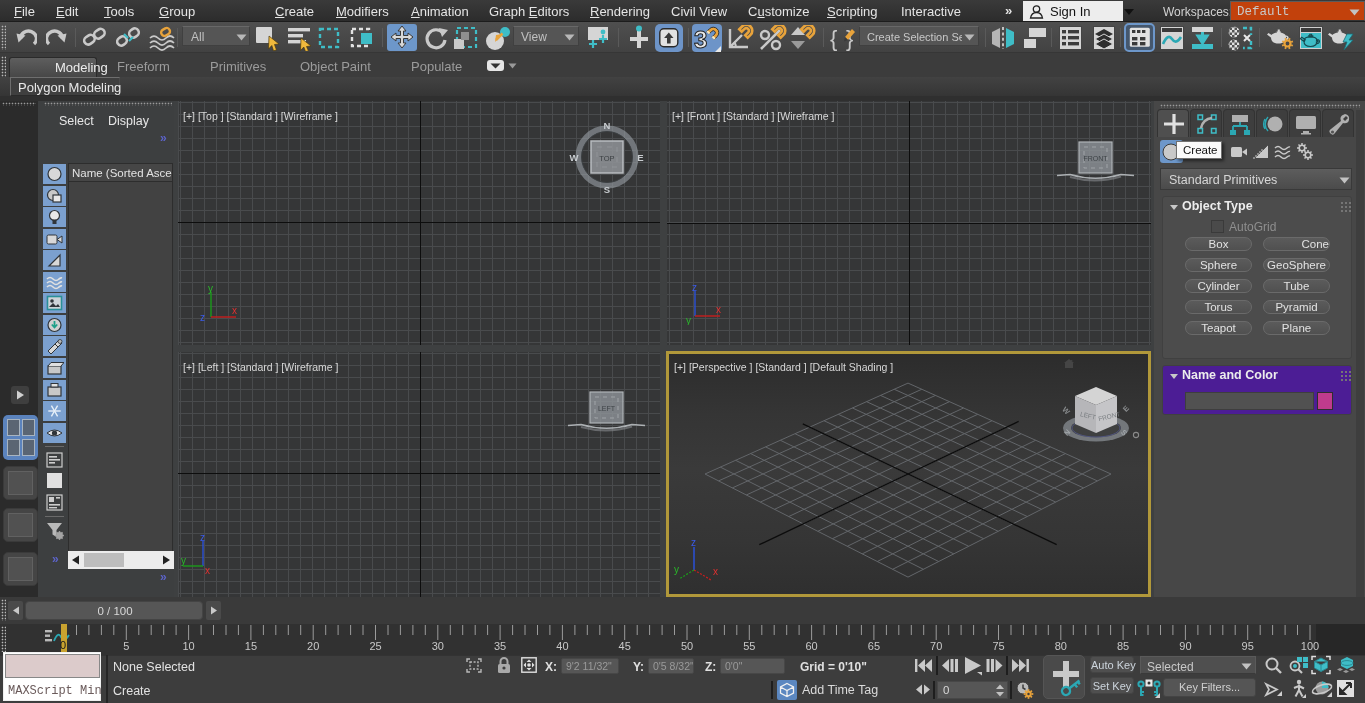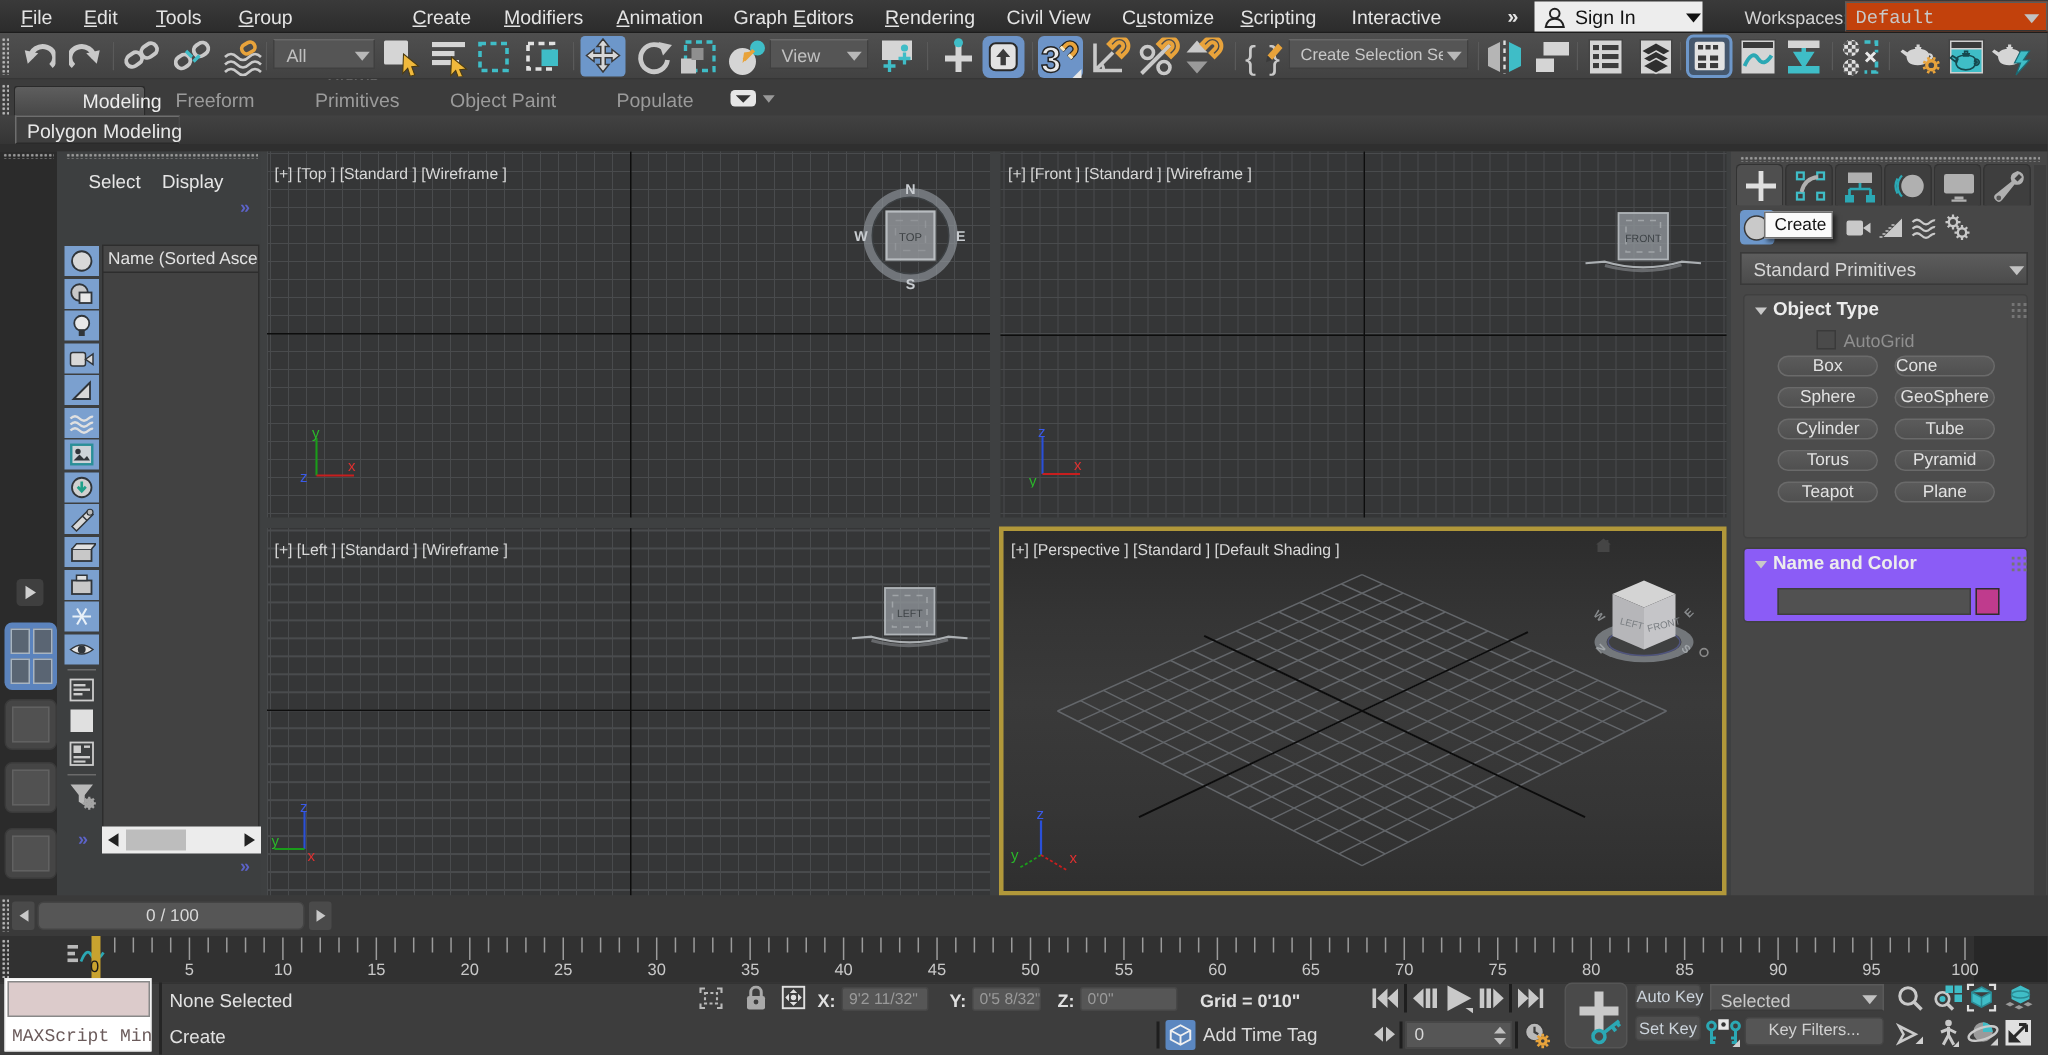--- a/index.html
+++ b/index.html
@@ -16,21 +16,21 @@
 <div style="position:absolute;left:275px;top:4px;font-size:13px;color:#e4e4e4;white-space:nowrap;"><span class="u">C</span>reate</div>
 <div style="position:absolute;left:336px;top:4px;font-size:13px;color:#e4e4e4;white-space:nowrap;"><span class="u">M</span>odifiers</div>
 <div style="position:absolute;left:411px;top:4px;font-size:13px;color:#e4e4e4;white-space:nowrap;"><span class="u">A</span>nimation</div>
 <div style="position:absolute;left:489px;top:4px;font-size:13px;color:#e4e4e4;white-space:nowrap;">Graph <span class="u">E</span>ditors</div>
 <div style="position:absolute;left:590px;top:4px;font-size:13px;color:#e4e4e4;white-space:nowrap;"><span class="u">R</span>endering</div>
 <div style="position:absolute;left:671px;top:4px;font-size:13px;color:#e4e4e4;white-space:nowrap;">Civil View</div>
 <div style="position:absolute;left:748px;top:4px;font-size:13px;color:#e4e4e4;white-space:nowrap;">C<span class="u">u</span>stomize</div>
 <div style="position:absolute;left:827px;top:4px;font-size:13px;color:#e4e4e4;white-space:nowrap;"><span class="u">S</span>cripting</div>
 <div style="position:absolute;left:901px;top:4px;font-size:13px;color:#e4e4e4;white-space:nowrap;">Interactive</div>
 <div style="position:absolute;left:1005px;top:3px;font-size:13px;color:#e4e4e4;white-space:nowrap;font-weight:bold;">»</div>
-<div style="left:1023px;top:1px;width:112px;height:20px;background:#ededed;">
+<div style="left:1023px;top:1px;width:100px;height:20px;background:#ededed;">
     <svg style="position:absolute;left:6px;top:3px;" width="15" height="15" viewBox="0 0 15 15">
       <circle cx="7.5" cy="5" r="3.2" fill="none" stroke="#222" stroke-width="1.3"></circle>
       <path d="M1.5 14 Q2.5 8.5 7.5 8.5 Q12.5 8.5 13.5 14 Z" fill="none" stroke="#222" stroke-width="1.3"></path>
     </svg>
     <div style="position:absolute;left:27px;top:3px;font-size:13px;color:#111;white-space:nowrap;">Sign In</div>
     <svg style="position:absolute;left:100px;top:7px;" width="12" height="8" viewBox="0 0 12 8">
       <path d="M1 1 L11 1 L6 7 Z" fill="#111"></path>
     </svg>
   </div>
 <div style="position:absolute;left:1163px;top:5px;font-size:12px;color:#d2d2d2;white-space:nowrap;">Workspaces:</div>
@@ -727,31 +727,31 @@
           <rect x="8" y="0" width="2" height="2"></rect>
           <rect x="8" y="4" width="2" height="2"></rect>
           <rect x="8" y="8" width="2" height="2"></rect>
         </g>
       </svg>
     </div>
     <div style="left:48px;top:23px;width:13px;height:13px;background:#4a4a4a;border:1px solid #3a3a3a;"></div>
     <div style="position:absolute;left:66px;top:23px;font-size:12px;color:#8f8f8f;white-space:nowrap;">AutoGrid</div>
   </div>
 <div style="left:1185px;top:237px;width:67px;height:14px;background:linear-gradient(#5b5b5b,#505050);border:1px solid #6a6a6a;border-radius:7px;text-align:center;color:#e2e2e2;font-size:11.5px;line-height:13px;">Box</div>
-<div style="left:1263px;top:237px;width:67px;height:14px;background:linear-gradient(#5b5b5b,#505050);border:1px solid #6a6a6a;border-radius:7px;text-align:left;color:#e2e2e2;font-size:11.5px;line-height:13px;">Cone</div>
+<div style="left:1263px;top:237px;width:67px;height:14px;background:linear-gradient(#5b5b5b,#505050);border:1px solid #6a6a6a;border-radius:7px;text-align:right;color:#e2e2e2;font-size:11.5px;line-height:13px;">Cone</div>
 <div style="left:1185px;top:258px;width:67px;height:14px;background:linear-gradient(#5b5b5b,#505050);border:1px solid #6a6a6a;border-radius:7px;text-align:center;color:#e2e2e2;font-size:11.5px;line-height:13px;">Sphere</div>
 <div style="left:1263px;top:258px;width:67px;height:14px;background:linear-gradient(#5b5b5b,#505050);border:1px solid #6a6a6a;border-radius:7px;text-align:center;color:#e2e2e2;font-size:11.5px;line-height:13px;">GeoSphere</div>
 <div style="left:1185px;top:279px;width:67px;height:14px;background:linear-gradient(#5b5b5b,#505050);border:1px solid #6a6a6a;border-radius:7px;text-align:center;color:#e2e2e2;font-size:11.5px;line-height:13px;">Cylinder</div>
 <div style="left:1263px;top:279px;width:67px;height:14px;background:linear-gradient(#5b5b5b,#505050);border:1px solid #6a6a6a;border-radius:7px;text-align:center;color:#e2e2e2;font-size:11.5px;line-height:13px;">Tube</div>
 <div style="left:1185px;top:300px;width:67px;height:14px;background:linear-gradient(#5b5b5b,#505050);border:1px solid #6a6a6a;border-radius:7px;text-align:center;color:#e2e2e2;font-size:11.5px;line-height:13px;">Torus</div>
 <div style="left:1263px;top:300px;width:67px;height:14px;background:linear-gradient(#5b5b5b,#505050);border:1px solid #6a6a6a;border-radius:7px;text-align:center;color:#e2e2e2;font-size:11.5px;line-height:13px;">Pyramid</div>
 <div style="left:1185px;top:321px;width:67px;height:14px;background:linear-gradient(#5b5b5b,#505050);border:1px solid #6a6a6a;border-radius:7px;text-align:center;color:#e2e2e2;font-size:11.5px;line-height:13px;">Teapot</div>
 <div style="left:1263px;top:321px;width:67px;height:14px;background:linear-gradient(#5b5b5b,#505050);border:1px solid #6a6a6a;border-radius:7px;text-align:center;color:#e2e2e2;font-size:11.5px;line-height:13px;">Plane</div>
 <div style="left:1185px;top:342px;width:67px;height:14px;background:linear-gradient(#5b5b5b,#505050);border:1px solid #6a6a6a;border-radius:7px;text-align:center;color:#e2e2e2;font-size:11.5px;line-height:13px;margin-top:32px;">TextPlus</div>
-<div style="left:1162px;top:365px;width:190px;height:50px;background:#8b5cf6;border:1px solid #404040;border-radius:3px;">
+<div style="left:1162px;top:365px;width:190px;height:50px;background:#4c1d95;border:1px solid #404040;border-radius:3px;">
     <svg style="position:absolute;left:6px;top:6px;" width="10" height="8" viewBox="0 0 10 8">
       <path d="M1 2 L9 2 L5 7 Z" fill="#c8c8c8"></path>
     </svg>
     <div style="position:absolute;left:19px;top:2px;font-size:12.5px;color:#ececec;white-space:nowrap;font-weight:bold;">Name and Color</div>
     <div style="left:178px;top:5px;width:12px;height:10px;">
       <svg style="position:absolute;left:0px;top:0px;" width="12" height="10" viewBox="0 0 12 10">
         <g fill="#757575">
           <rect x="0" y="0" width="2" height="2"></rect>
           <rect x="0" y="4" width="2" height="2"></rect>
           <rect x="0" y="8" width="2" height="2"></rect>

